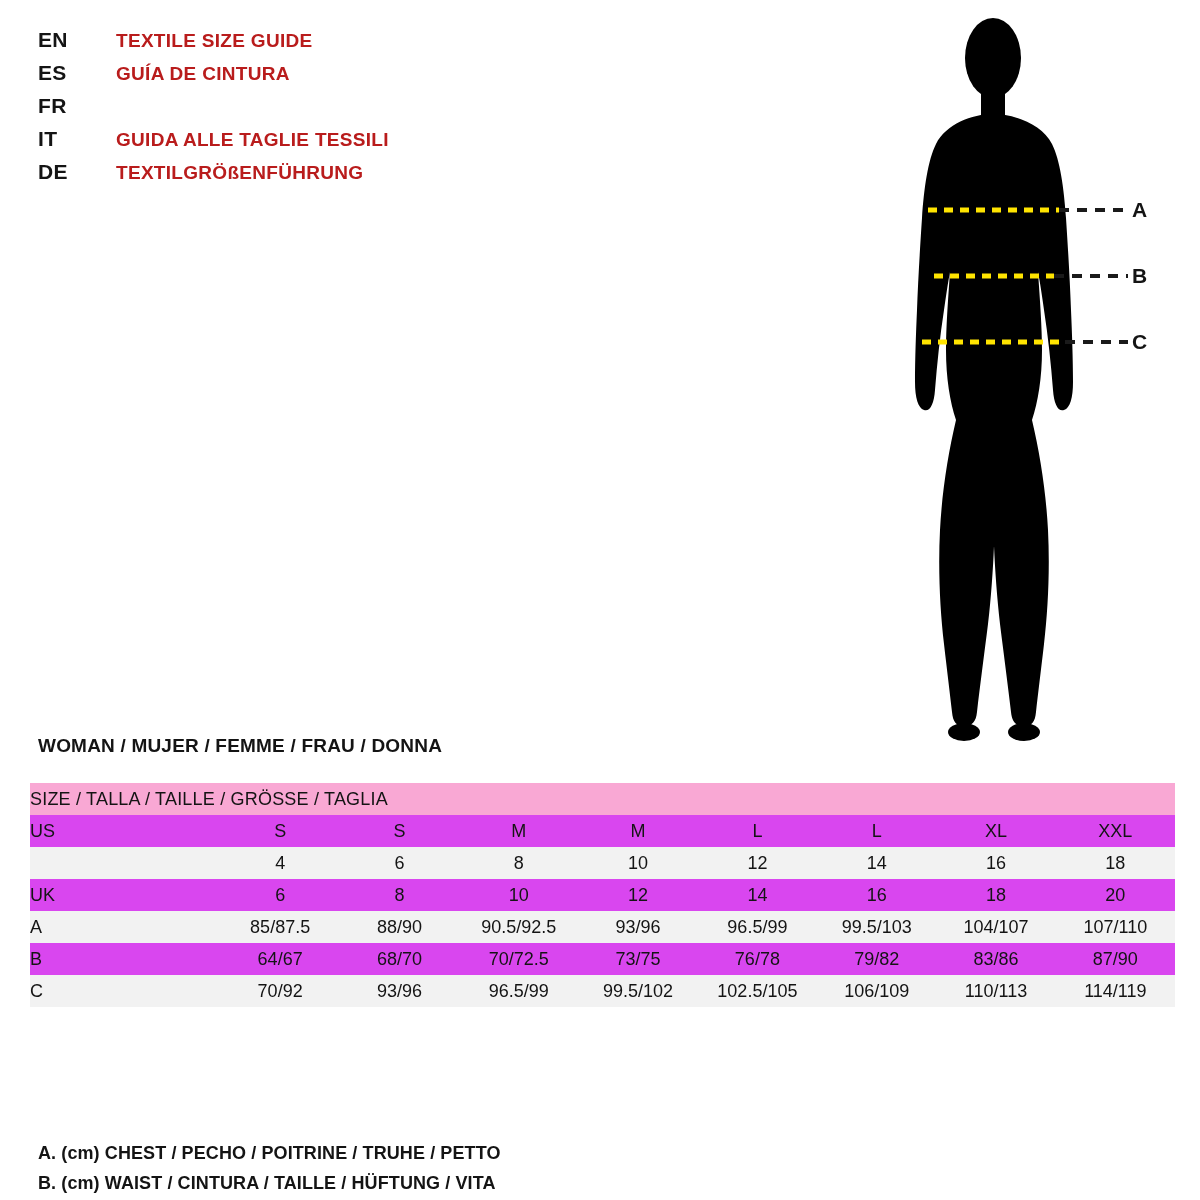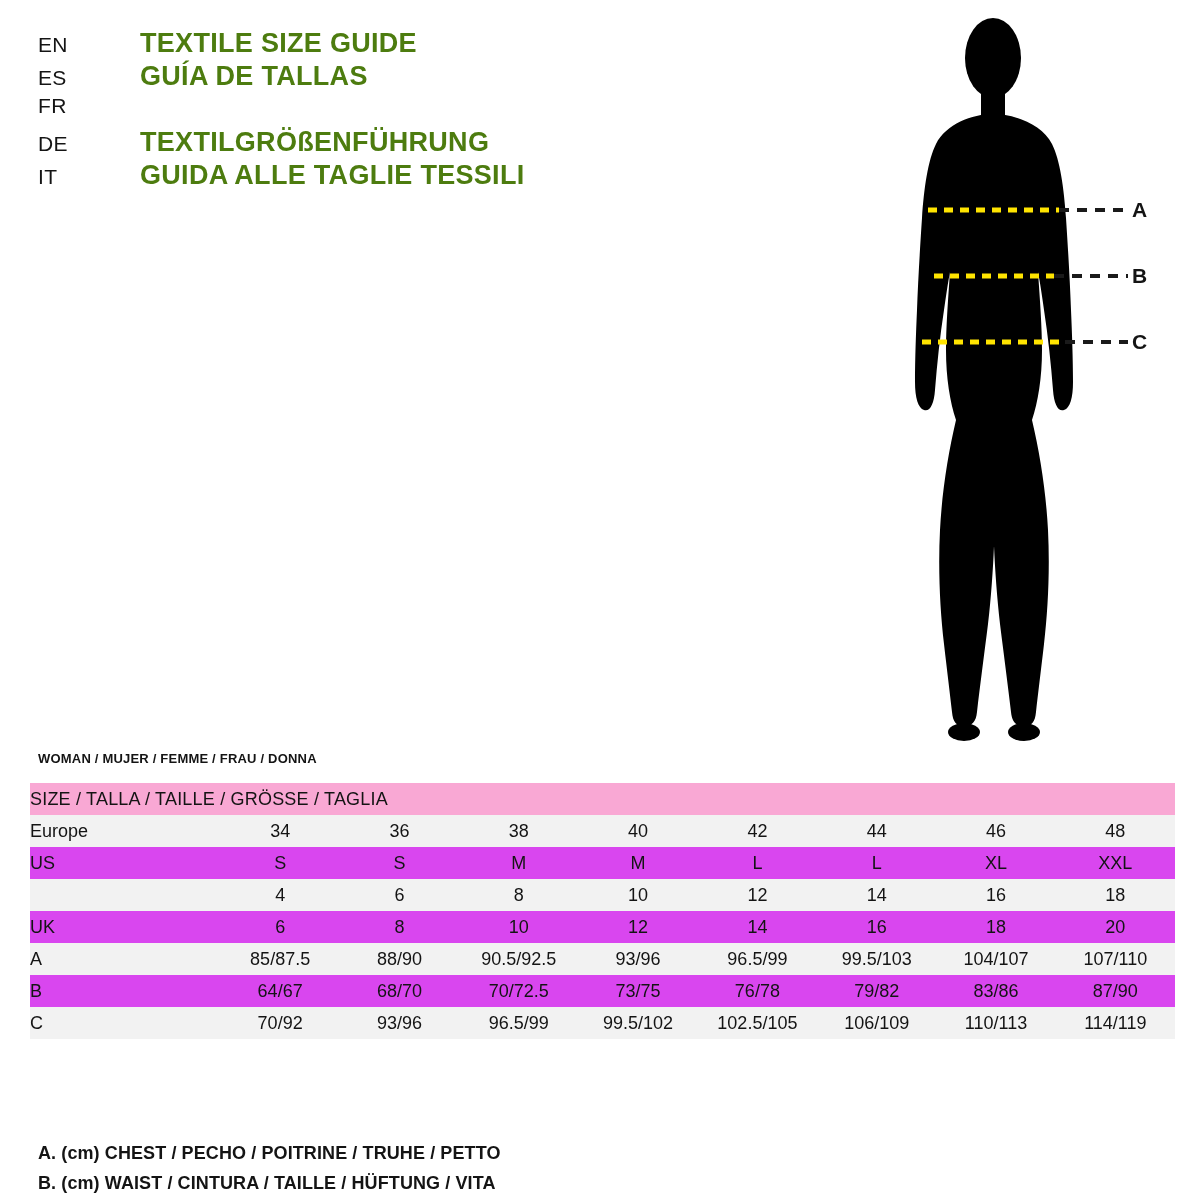--- a/index.html
+++ b/index.html
@@ -24,31 +24,30 @@
     width: 520px;
   }
   .lang-row {
     display: flex;
     align-items: baseline;
     height: 33px;
   }
   .lang-code {
     width: 78px;
     font-size: 21px;
-    font-weight: normal;
+    font-weight: bold;
     letter-spacing: .3px;
     color: #141414;
   }
   .lang-title {
-    font-size: 27px;
+    font-size: 19px;
     font-weight: bold;
     letter-spacing: .3px;
-    color: #4d7c0f;
+    color: #b91c1c;
     white-space: nowrap;
-    margin-left: 24px;
   }
 
   
   .figure-wrap {
     position: absolute;
     left: 860px;
     top: 10px;
     width: 330px;
     height: 740px;
   }
@@ -62,25 +61,24 @@
   }
   #lbl-a { left: 272px; top: 188px; }
   #lbl-b { left: 272px; top: 254px; }
   #lbl-c { left: 272px; top: 320px; }
 
   
   .section-title {
     position: absolute;
     left: 38px;
     top: 735px;
-    font-size: 13px;
+    font-size: 19px;
     font-weight: bold;
     letter-spacing: .2px;
     color: #141414;
-    margin-top: 16px;
   }
 
   table.size-table {
     position: absolute;
     left: 30px;
     top: 783px;
     width: 1145px;
     border-collapse: collapse;
     font-size: 18px;
     color: #141414;
@@ -133,32 +131,32 @@
 </head>
 <body>
 
 <div class="lang-block">
   <div class="lang-row">
     <div class="lang-code">EN</div>
     <div class="lang-title">TEXTILE SIZE GUIDE</div>
   </div>
   <div class="lang-row">
     <div class="lang-code">ES</div>
-    <div class="lang-title">GUÍA DE TALLAS</div>
+    <div class="lang-title">GUÍA DE CINTURA</div>
   </div>
   <div class="lang-row">
     <div class="lang-code">FR</div>
+  </div>
+  <div class="lang-row">
+    <div class="lang-code">IT</div>
+    <div class="lang-title">GUIDA ALLE TAGLIE TESSILI</div>
   </div>
   <div class="lang-row">
     <div class="lang-code">DE</div>
     <div class="lang-title">TEXTILGRÖßENFÜHRUNG</div>
-  </div>
-  <div class="lang-row">
-    <div class="lang-code">IT</div>
-    <div class="lang-title">GUIDA ALLE TAGLIE TESSILI</div>
   </div>
 </div>
 
 <div class="figure-wrap">
   <svg width="330" height="740" viewBox="0 0 330 740">
 
     <ellipse cx="133" cy="48" rx="28" ry="40" fill="#000"></ellipse>
 
     <path d="M121 80 h24 v32 h-24 z" fill="#000"></path>
 
@@ -218,31 +216,20 @@
 
 <div class="section-title">WOMAN / MUJER / FEMME / FRAU / DONNA</div>
 
 <table class="size-table">
   <thead>
     <tr class="hdr-row">
       <th colspan="9">SIZE / TALLA / TAILLE / GRÖSSE / TAGLIA</th>
     </tr>
   </thead>
   <tbody>
-    <tr class="row-light">
-      <td class="rowlabel">Europe</td>
-      <td class="val">34</td>
-      <td class="val">36</td>
-      <td class="val">38</td>
-      <td class="val">40</td>
-      <td class="val">42</td>
-      <td class="val">44</td>
-      <td class="val">46</td>
-      <td class="val">48</td>
-    </tr>
     <tr class="row-dark">
       <td class="rowlabel">US</td>
       <td class="val">S</td>
       <td class="val">S</td>
       <td class="val">M</td>
       <td class="val">M</td>
       <td class="val">L</td>
       <td class="val">L</td>
       <td class="val">XL</td>
       <td class="val">XXL</td>

